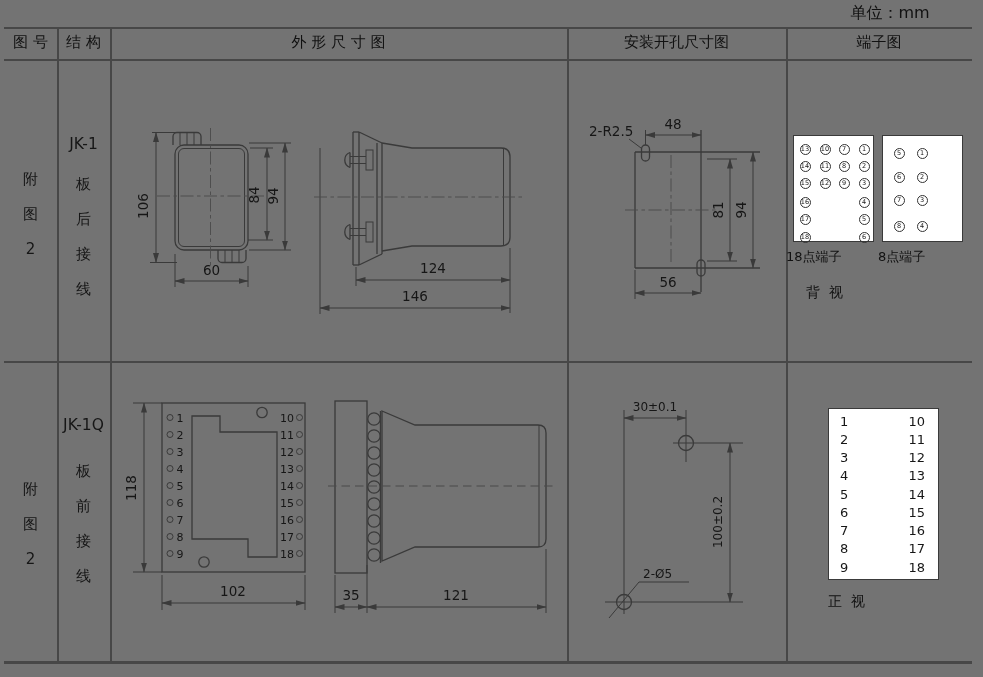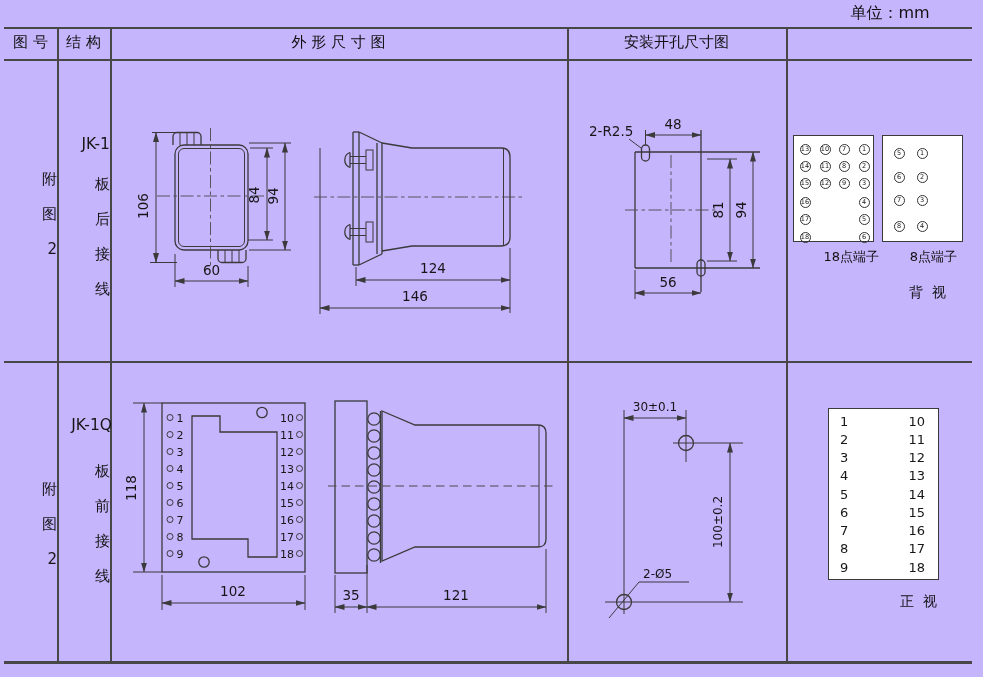--- a/index.html
+++ b/index.html
@@ -1,44 +1,44 @@
 <!DOCTYPE html>
 <html><head>
 <meta charset="utf-8">
 <style>
   html,body { margin:0; padding:0; background:#fff; }
   .page {
-    position:relative; width:983px; height:677px; background:#c4b5fd;
+    position:relative; width:983px; height:677px; background:#737373;
     font-family:"DejaVu Sans","Liberation Sans",sans-serif; color:#1c1c1c;
     overflow:hidden;
   }
   .hline, .vline { position:absolute; background:#474747; }
   .unit { position:absolute; left:820px; top:3px; width:140px; text-align:center;
           font-size:16px; color:#111; }
   .hdr { position:absolute; top:33px; text-align:center; font-size:15px; color:#111; white-space:nowrap; }
-  .vtext { position:absolute; text-align:right; font-size:15px; color:#161616; }
+  .vtext { position:absolute; text-align:center; font-size:15px; color:#161616; }
   .model { font-size:15.5px; white-space:nowrap; }
   svg { position:absolute; overflow:visible; }
   svg .draw { stroke:#3a3a3a; fill:none; stroke-width:1.3; stroke-linecap:butt; }
   svg .thin { stroke:#3a3a3a; fill:none; stroke-width:1; }
   svg .dim  { stroke:#3a3a3a; fill:none; stroke-width:1; }
   svg .cl   { stroke:#4a4a4a; fill:none; stroke-width:0.9; stroke-dasharray:13 3.5 3.5 3.5; }
   svg .dsh  { stroke:#4a4a4a; fill:none; stroke-width:1; stroke-dasharray:8.5 5; }
   svg text  { fill:#161616; font-family:"DejaVu Sans","Liberation Sans",sans-serif;
               font-size:13.5px; }
   svg text.dimlab { text-anchor:middle; }
   svg text.sm { font-size:12px; }
   svg .fvt text { font-size:11px; }
   svg .fvt circle { stroke:#3a3a3a; fill:none; stroke-width:1; }
   .tcell { position:absolute; }
   .tbox { position:absolute; border:1.4px solid #3a3a3a; background:#fff; }
   .tcirc { position:absolute; width:11px; height:11px; box-sizing:border-box;
            border:1px solid #333; border-radius:50%; font-size:6.5px; line-height:9.5px;
            text-align:center; color:#161616; }
-  .tlabel { position:absolute; text-align:right; font-size:13px; color:#111; white-space:pre; }
+  .tlabel { position:absolute; text-align:left; font-size:13px; color:#111; white-space:pre; }
   .tview  { font-size:14px; }
   .tnum { position:absolute; left:11px; font-size:13px; line-height:15px; color:#161616; }
   .tnum-r { left:auto; right:13px; text-align:right; }
 </style>
 </head>
 <body>
 
 <div class="page">
 
   <div class="unit">单位：mm</div>
@@ -49,20 +49,21 @@
   <div class="hline" style="left:4px;top:661px;width:968px;height:2.5px"></div>
   <div class="vline" style="left:57px;top:28px;width:1.5px;height:634px"></div>
   <div class="vline" style="left:110px;top:28px;width:1.5px;height:634px"></div>
   <div class="vline" style="left:567px;top:28px;width:1.5px;height:634px"></div>
   <div class="vline" style="left:786px;top:28px;width:1.5px;height:634px"></div>
 
   <div class="hdr" style="left:4px;width:53px">图 号</div>
   <div class="hdr" style="left:57px;width:53px">结 构</div>
   <div class="hdr" style="left:110px;width:457px">外 形 尺 寸 图</div>
   <div class="hdr" style="left:567px;width:219px">安装开孔尺寸图</div>
+  <div class="hdr" style="left:786px;width:186px">端子图</div>
 
   <div class="vtext" style="left:4px;width:53px;top:170px">附</div>
   <div class="vtext" style="left:4px;width:53px;top:205px">图</div>
   <div class="vtext" style="left:4px;width:53px;top:240px">2</div>
   <div class="vtext model" style="left:57px;width:53px;top:135px">JK-1</div>
   <div class="vtext" style="left:57px;width:53px;top:175px">板</div>
   <div class="vtext" style="left:57px;width:53px;top:210px">后</div>
   <div class="vtext" style="left:57px;width:53px;top:245px">接</div>
   <div class="vtext" style="left:57px;width:53px;top:280px">线</div>
 

